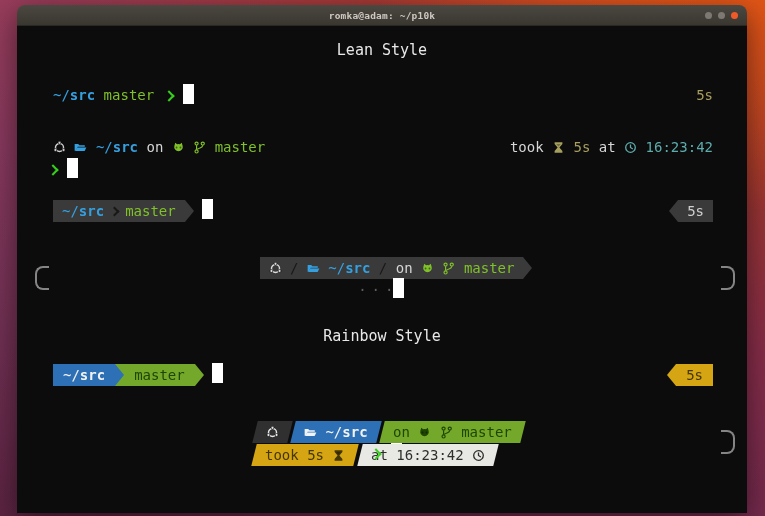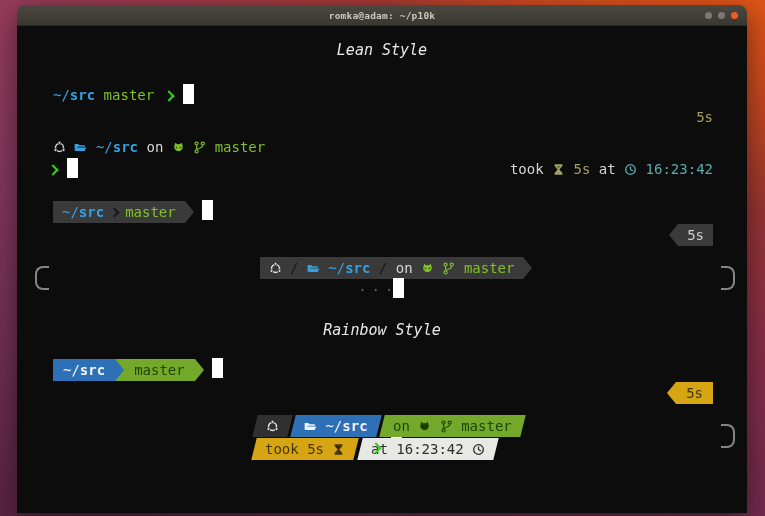--- a/index.html
+++ b/index.html
@@ -37,26 +37,26 @@
   .dot { width:7px; height:7px; border-radius:50%; }
   .dot.gray { background:#7d7972; }
   .dot.close { background:#ef5a28; }
 
   
   .term {
     flex:1; background:#0c0c0c; color:#d6d6d6;
     font-size:14px; line-height:22px; overflow:hidden;
     padding:4px 8px 0 8px;
   }
-  .heading { text-align:center; color:#e8e8e8; font-size:15px; height:20px; line-height:20px;font-style:italic; }
+  .heading { text-align:center; color:#e8e8e8; font-size:15px; height:20px; line-height:20px; }
   .h-lean    { margin-top:10px; }
   .h-classic { margin-top:16px; }
-  .h-rainbow { margin-top:20px; }
-
-  .pline { display:flex; align-items:flex-start; height:22px; white-space:nowrap;flex-direction:column; }
+  .h-rainbow { margin-top:26px; }
+
+  .pline { display:flex; align-items:flex-end; height:22px; white-space:nowrap; }
   .lgrp, .rgrp { display:block; }
   .rgrp { margin-left:auto; }
 
   
   .blue  { color:#35a0e0; }
   .b     { font-weight:bold; }
   .green { color:#80c12a; }
   .fg    { color:#d6d6d6; }
   .olive { color:#a79f5e; }
   .teal  { color:#5cacac; }

